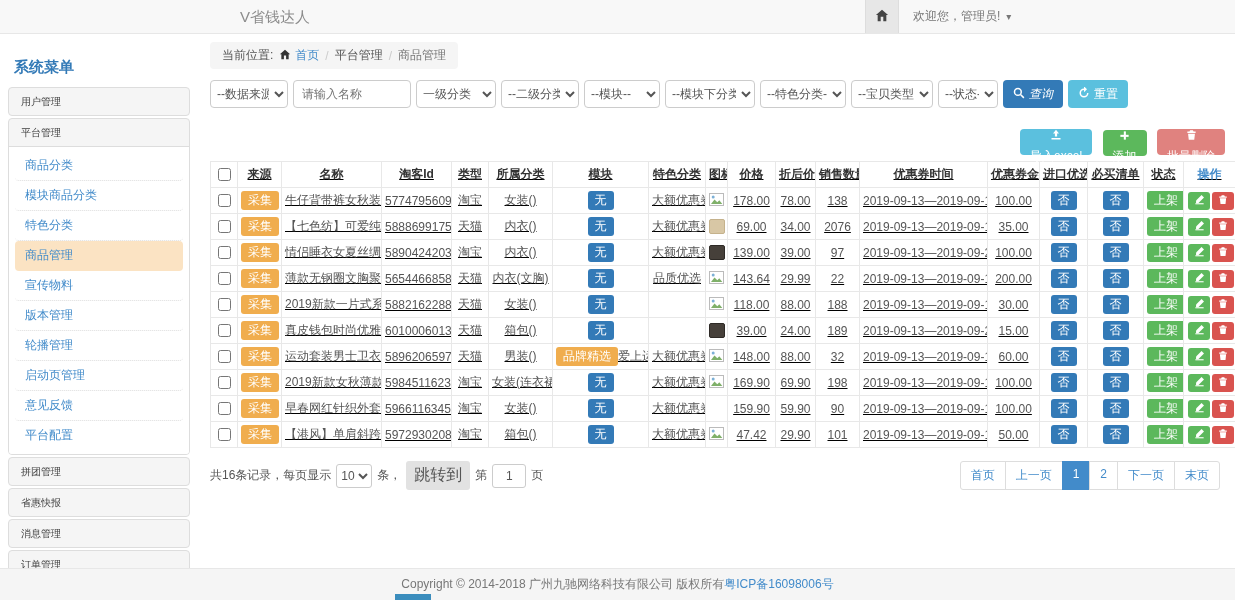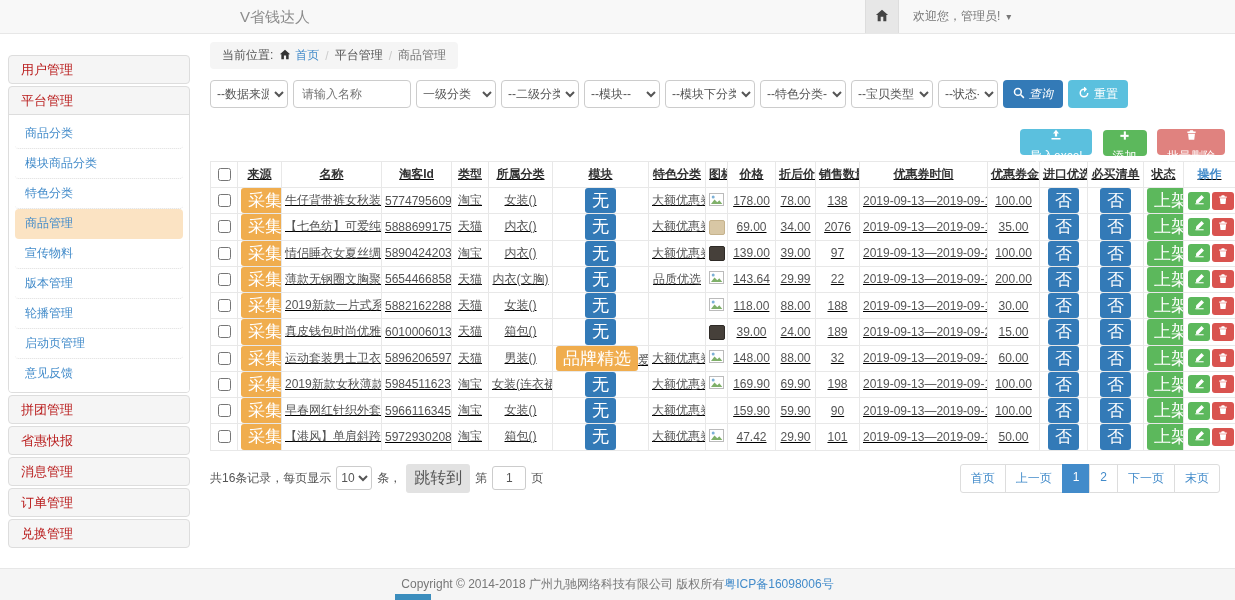--- a/index.html
+++ b/index.html
@@ -10,21 +10,21 @@
   .app-title{position:absolute;left:240px;top:0;line-height:33px;font-size:15px;color:#8c8c8c;}
   .top-right{position:absolute;left:865px;top:0;height:33px;display:flex;align-items:stretch;}
   .home-box{width:32px;display:flex;align-items:center;justify-content:center;background:#e7e7e7;border-left:1px solid #ddd;border-right:1px solid #ddd;cursor:pointer;}
   .welcome{display:flex;align-items:center;gap:6px;padding:0 14px;font-size:12px;color:#777;cursor:pointer;}
   .caret{font-size:10px;color:#777;}
 
   
   .sidebar{position:absolute;left:8px;top:55px;width:182px;z-index:1;}
   .sidebar-title{color:#337ab7;font-size:15px;font-weight:bold;padding:3px 6px 10px 6px;}
   .panel{border:1px solid #ddd;border-radius:4px;margin-bottom:2px;background:#f5f5f5;overflow:hidden;}
-  .panel-head{height:27px;line-height:27px;padding-left:12px;font-size:13px;color:#b91c1c;cursor:pointer;}
+  .panel-head{height:27px;line-height:27px;padding-left:12px;font-size:10px;color:#404040;cursor:pointer;}
   .panel-body{background:#fff;border-top:1px solid #ddd;padding:4px 6px;}
   .sub-item{display:block;padding:6px 10px;font-size:12px;color:#428bca;border-bottom:1px dotted #ddd;cursor:pointer;border-radius:4px;}
   .sub-item:last-child{border-bottom:none;}
   .sub-item.active{background:#fbe3c3;border-bottom:1px dotted transparent;}
 
   
   .main{position:absolute;left:210px;top:42px;width:1015px;}
   .breadcrumb{display:inline-flex;align-items:center;gap:6px;background:#f5f5f5;border-radius:4px;height:27px;padding:0 12px;font-size:12px;color:#555;}
   .breadcrumb .bc-home{color:#428bca;cursor:pointer;}
   .breadcrumb .sep{color:#ccc;}
@@ -39,21 +39,21 @@
   .btn-success{background:#5cb85c;}
   .btn-danger-light{background:#e0827f;}
 
   .actions{margin-top:19px;text-align:right;}
   .actions .btn{height:26px;margin-left:6px;flex-direction:column;}
 
   table.grid{margin-top:5px;width:100%;border-collapse:collapse;table-layout:fixed;text-decoration:underline;}
   .grid th,.grid td{border:1px solid #e8e8e8;font-size:12px;color:#555;text-align:center;height:25px;padding:0 3px;overflow:hidden;white-space:nowrap;}
   .grid th{color:#333;font-weight:bold;background:#fff;}
   .grid th.op-col{color:#428bca;}
-  .badge{display:inline-block;padding:2px 7px;border-radius:3px;color:#fff;font-size:17px;line-height:1.25;cursor:pointer;}
+  .badge{display:inline-block;padding:2px 7px;border-radius:3px;color:#fff;font-size:12px;line-height:1.25;cursor:pointer;}
   .b-blue{background:#337ab7;}
   .b-orange{background:#f0ad4e;}
   .b-green{background:#5cb85c;}
   .op-btn{display:inline-flex;align-items:center;justify-content:center;width:22px;height:18px;border:none;border-radius:3px;margin:0 1px;cursor:pointer;padding:0;}
   .op-edit{background:#5cb85c;}
   .op-del{background:#d9534f;}
   .thumb{display:inline-block;width:14px;height:13px;border-radius:2px;vertical-align:middle;}
   .thumb-light{background:#d8c7a5;border:1px solid #c5b28c;}
   .thumb-dark{background:#46403a;border:1px solid #2e2a26;}
 
@@ -89,35 +89,37 @@
         </span>
       </div>
       <div class="welcome">
         <span>欢迎您，管理员!</span>
         <span class="caret">▾</span>
       </div>
     </div>
   </div>
 
   <div class="sidebar">
+    <div class="sidebar-title">系统菜单</div>
     <div class="panel">
       <div class="panel-head">用户管理</div>
     </div>
     <div class="panel">
       <div class="panel-head">平台管理</div>
       <div class="panel-body" id="sub-list">
           <div class="sub-item">商品分类</div>
           <div class="sub-item">模块商品分类</div>
           <div class="sub-item">特色分类</div>
           <div class="sub-item active">商品管理</div>
           <div class="sub-item">宣传物料</div>
           <div class="sub-item">版本管理</div>
           <div class="sub-item">轮播管理</div>
           <div class="sub-item">启动页管理</div>
           <div class="sub-item">意见反馈</div>
+          <div class="sub-item">平台配置</div>
         </div>
     </div>
     <div id="bottom-panels">
         <div class="panel">
           <div class="panel-head">拼团管理</div>
         </div>
         <div class="panel">
           <div class="panel-head">省惠快报</div>
         </div>
         <div class="panel">

